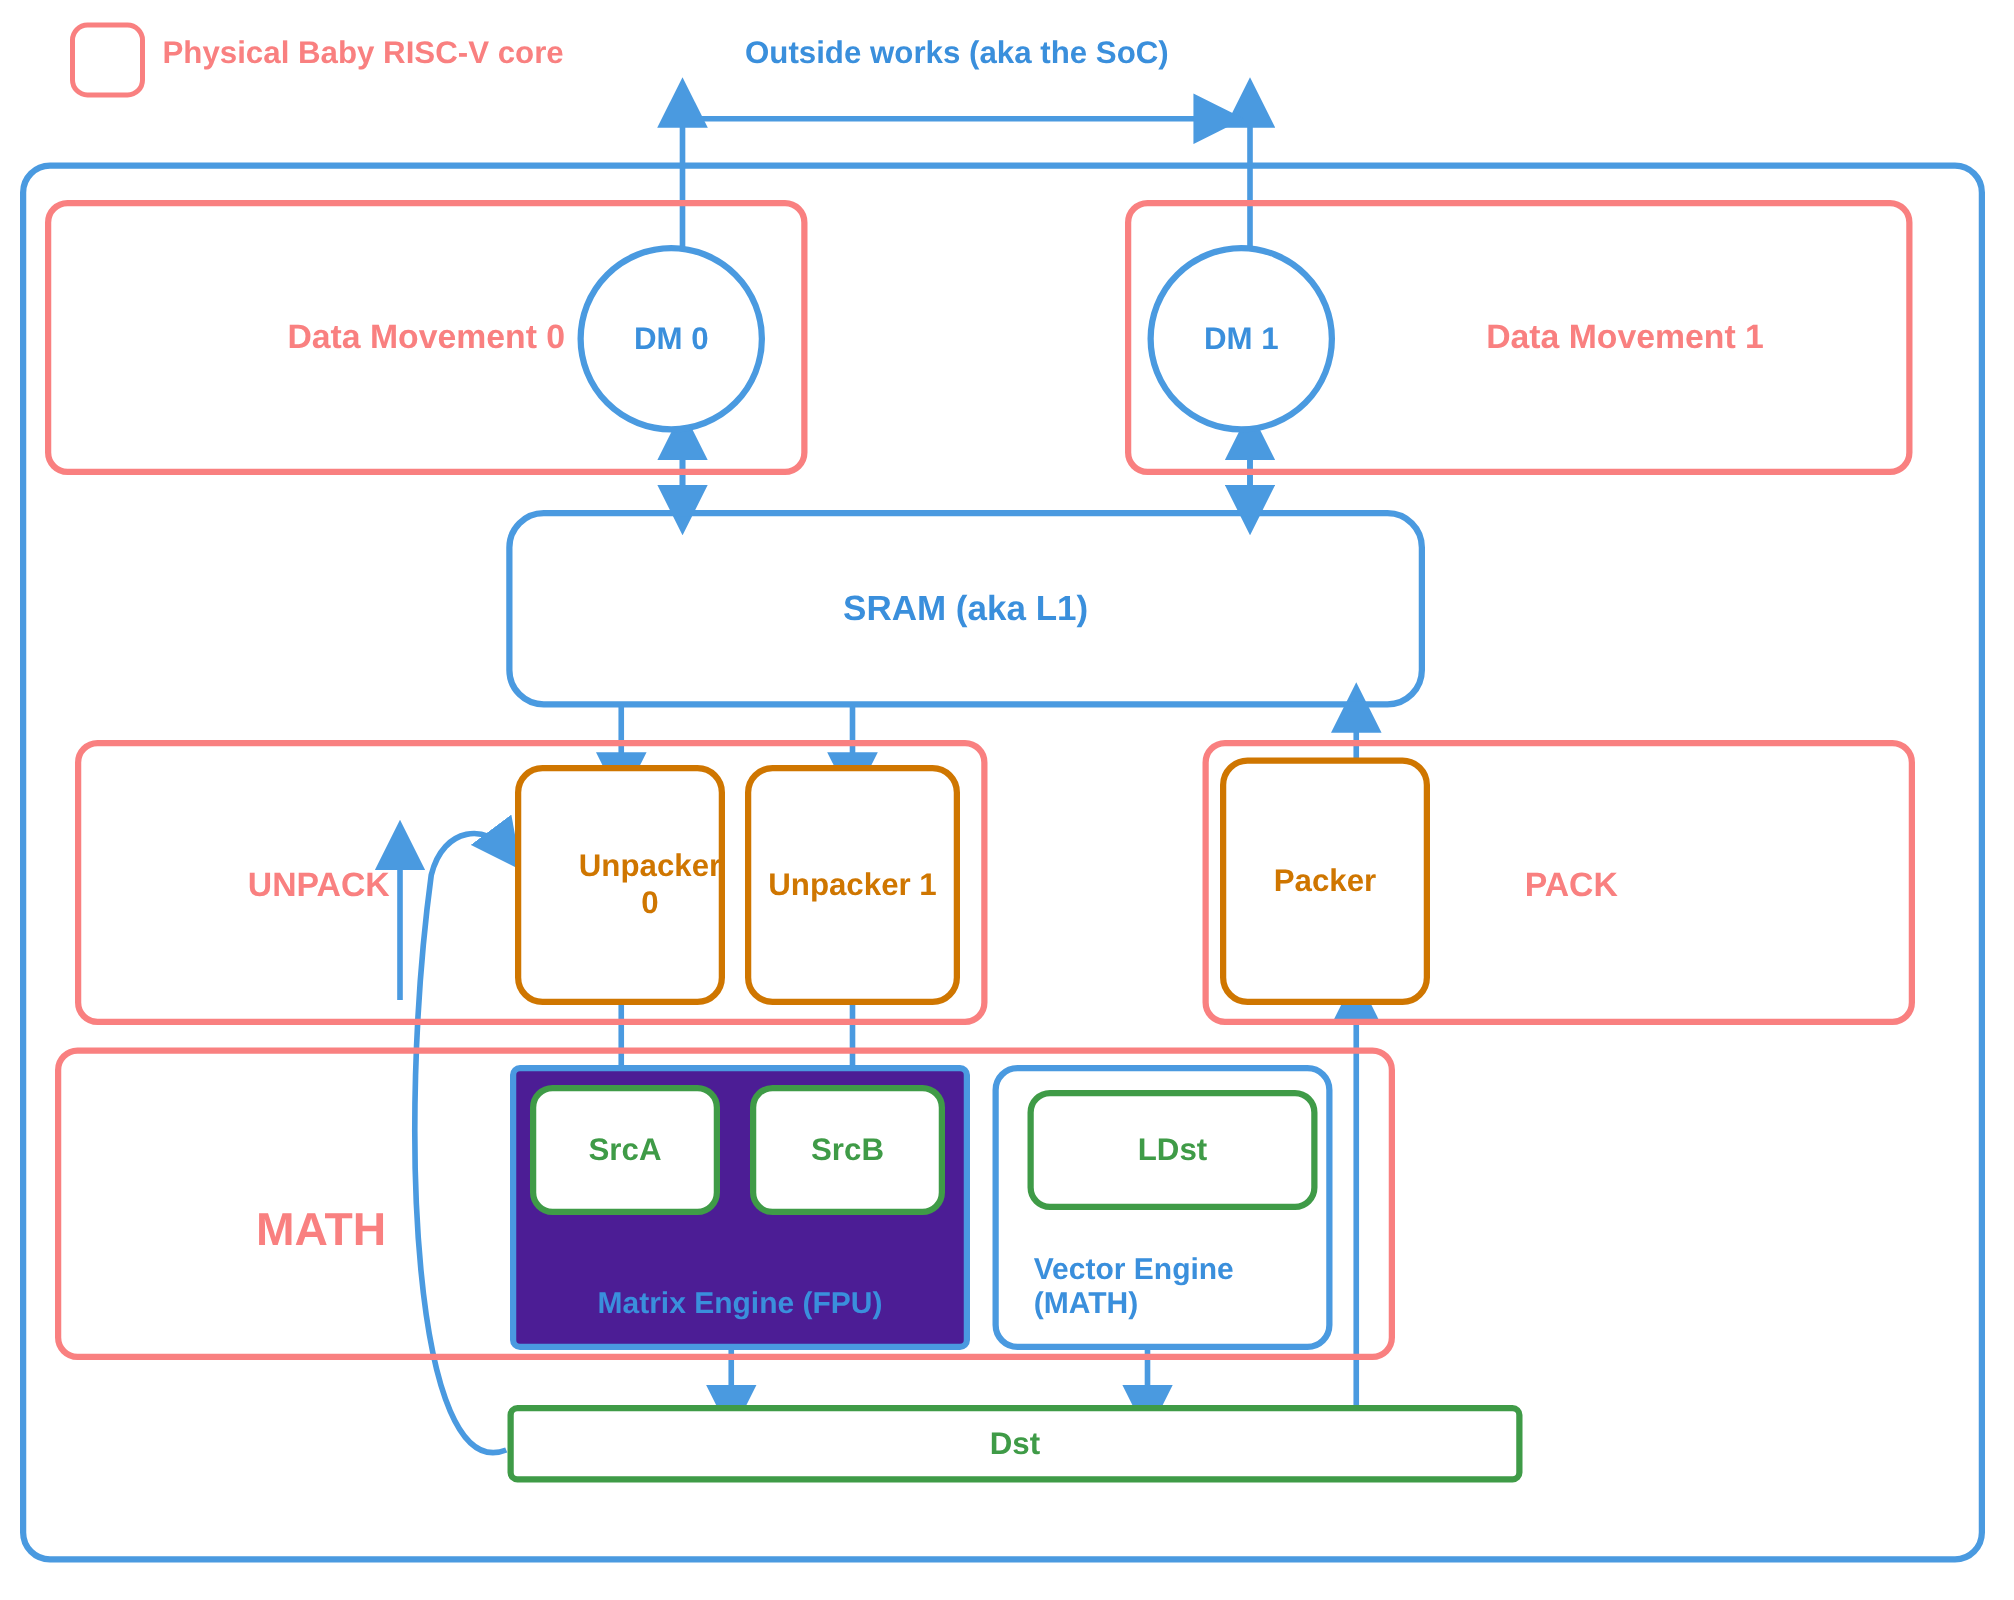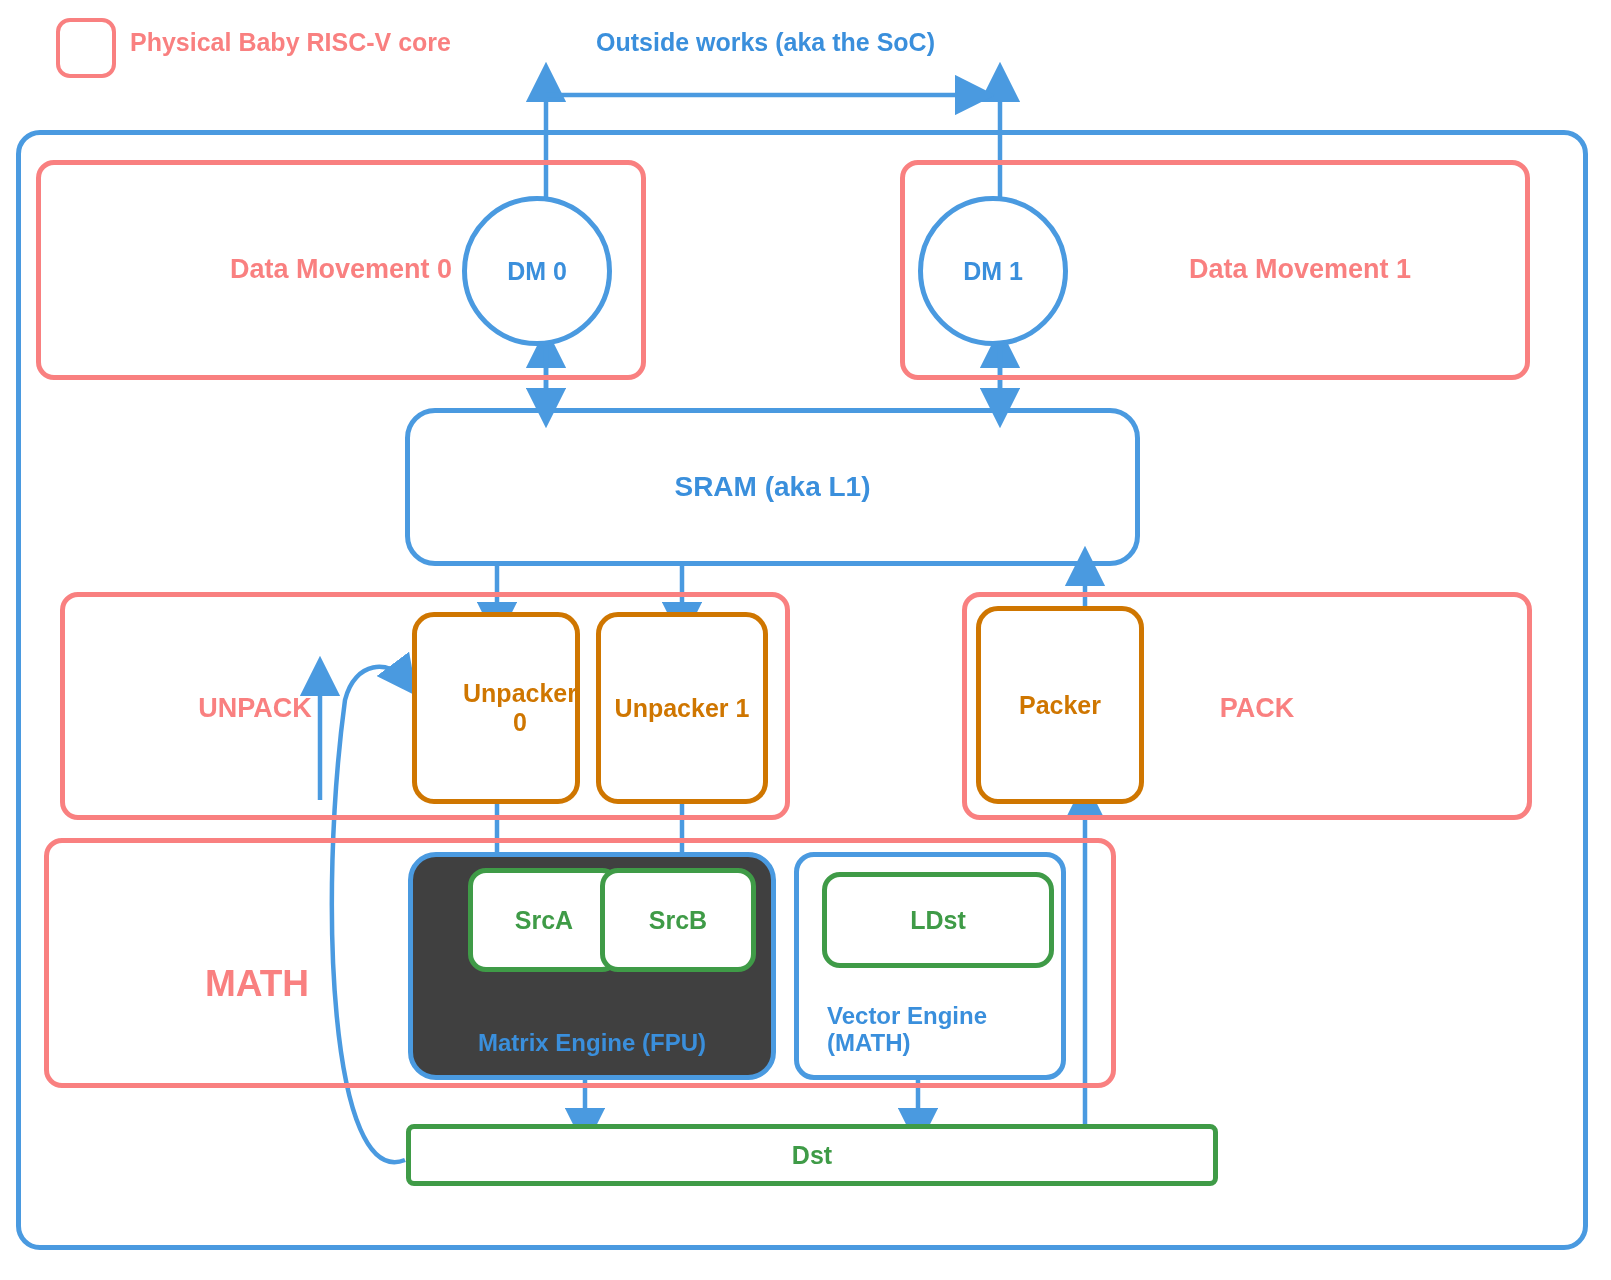--- a/index.html
+++ b/index.html
@@ -111,29 +111,29 @@
   </div>
 
   <div class="box c-orange" style="left:976px;top:606px;width:168px;height:198px;border-width:5px;border-radius:22px;background:#fff;">
     <span class="lbl t-orange" style="position:static;font-size:25px;">Packer</span>
   </div>
 
   <div class="box c-pink" style="left:44px;top:838px;width:1072px;height:250px;border-width:5px;">
     <span class="lbl t-pink" style="position:absolute;left:60px;top:120px;width:200px;font-size:37px;text-align:right;">MATH</span>
   </div>
 
-  <div class="box c-blue" style="left:408px;top:852px;width:368px;height:228px;border-width:5px;border-radius:28px;background:#404040;">
+  <div class="box c-blue" style="left:408px;top:852px;width:368px;height:228px;border-width:5px;border-radius:8px;background:#4c1d95;">
     <span class="lbl t-blue" style="position:absolute;left:0;right:0;bottom:18px;font-size:24px;">Matrix Engine (FPU)</span>
   </div>
 
   <div class="box c-blue" style="left:794px;top:852px;width:272px;height:228px;border-width:5px;border-radius:20px;background:#fff;">
     <span class="lbl t-blue" style="position:absolute;left:28px;bottom:18px;width:220px;text-align:left;font-size:24px;">Vector Engine (MATH)</span>
   </div>
 
-  <div class="box c-green" style="left:424px;top:868px;width:152px;height:104px;border-width:5px;border-radius:18px;background:#fff;margin-left:44px;">
+  <div class="box c-green" style="left:424px;top:868px;width:152px;height:104px;border-width:5px;border-radius:18px;background:#fff;">
     <span class="lbl t-green" style="position:static;font-size:25px;">SrcA</span>
   </div>
 
   <div class="box c-green" style="left:600px;top:868px;width:156px;height:104px;border-width:5px;border-radius:18px;background:#fff;">
     <span class="lbl t-green" style="position:static;font-size:25px;">SrcB</span>
   </div>
 
   <div class="box c-green" style="left:822px;top:872px;width:232px;height:96px;border-width:5px;border-radius:18px;background:#fff;">
     <span class="lbl t-green" style="position:static;font-size:25px;">LDst</span>
   </div>

